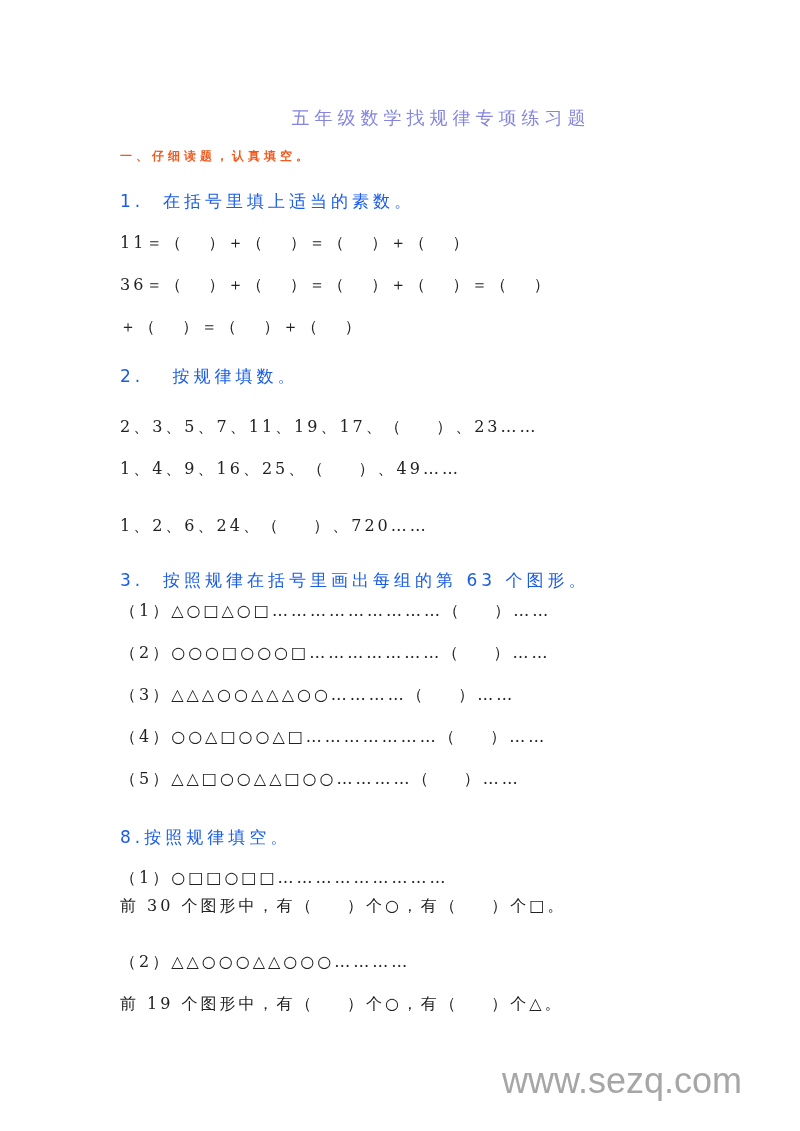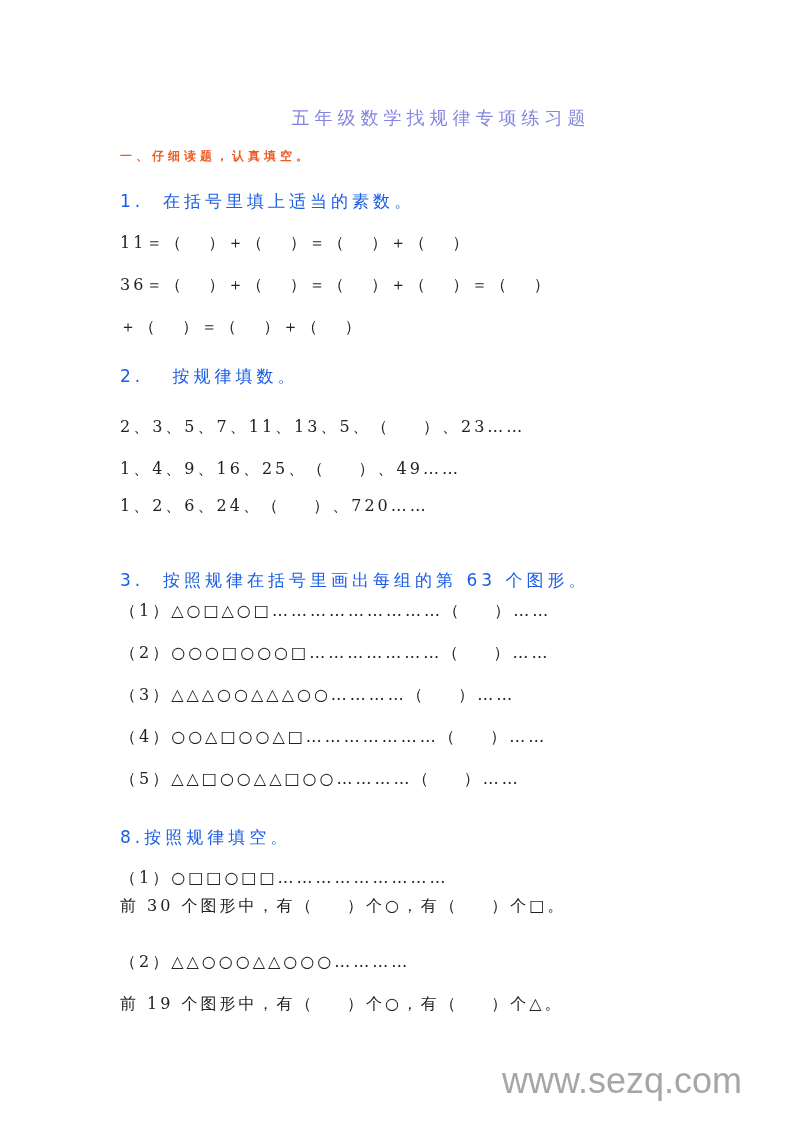--- a/index.html
+++ b/index.html
@@ -22,23 +22,23 @@
 
 <div class="abs title">五年级数学找规律专项练习题</div>
 <div class="abs section">一、仔细读题，认真填空。</div>
 
 <div class="abs q" style="top:190px">1.  在括号里填上适当的素数。</div>
 <div class="abs line" style="top:233px">11＝（   ）＋（   ）＝（   ）＋（   ）</div>
 <div class="abs line" style="top:275px">36＝（   ）＋（   ）＝（   ）＋（   ）＝（   ）</div>
 <div class="abs line" style="top:317px">＋（   ）＝（   ）＋（   ）</div>
 
 <div class="abs q" style="top:365px">2.   按规律填数。</div>
-<div class="abs line" style="top:417px">2、3、5、7、11、13、5、（    ）、23……</div>
+<div class="abs line" style="top:417px">2、3、5、7、11、19、17、（    ）、23……</div>
 <div class="abs line" style="top:459px">1、4、9、16、25、（    ）、49……</div>
-<div class="abs line" style="top:496px">1、2、6、24、（    ）、720……</div>
+<div class="abs line" style="top:516px">1、2、6、24、（    ）、720……</div>
 
 <div class="abs q" style="top:569px">3.  按照规律在括号里画出每组的第 63 个图形。</div>
 <div class="abs line" style="top:601px">（1）△○□△○□………………………（    ）……</div>
 <div class="abs line" style="top:643px">（2）○○○□○○○□…………………（    ）……</div>
 <div class="abs line" style="top:685px">（3）△△△○○△△△○○…………（    ）……</div>
 <div class="abs line" style="top:727px">（4）○○△□○○△□…………………（    ）……</div>
 <div class="abs line" style="top:769px">（5）△△□○○△△□○○…………（    ）……</div>
 
 <div class="abs q" style="top:826px">8.按照规律填空。</div>
 <div class="abs line" style="top:868px">（1）○□□○□□………………………</div>

